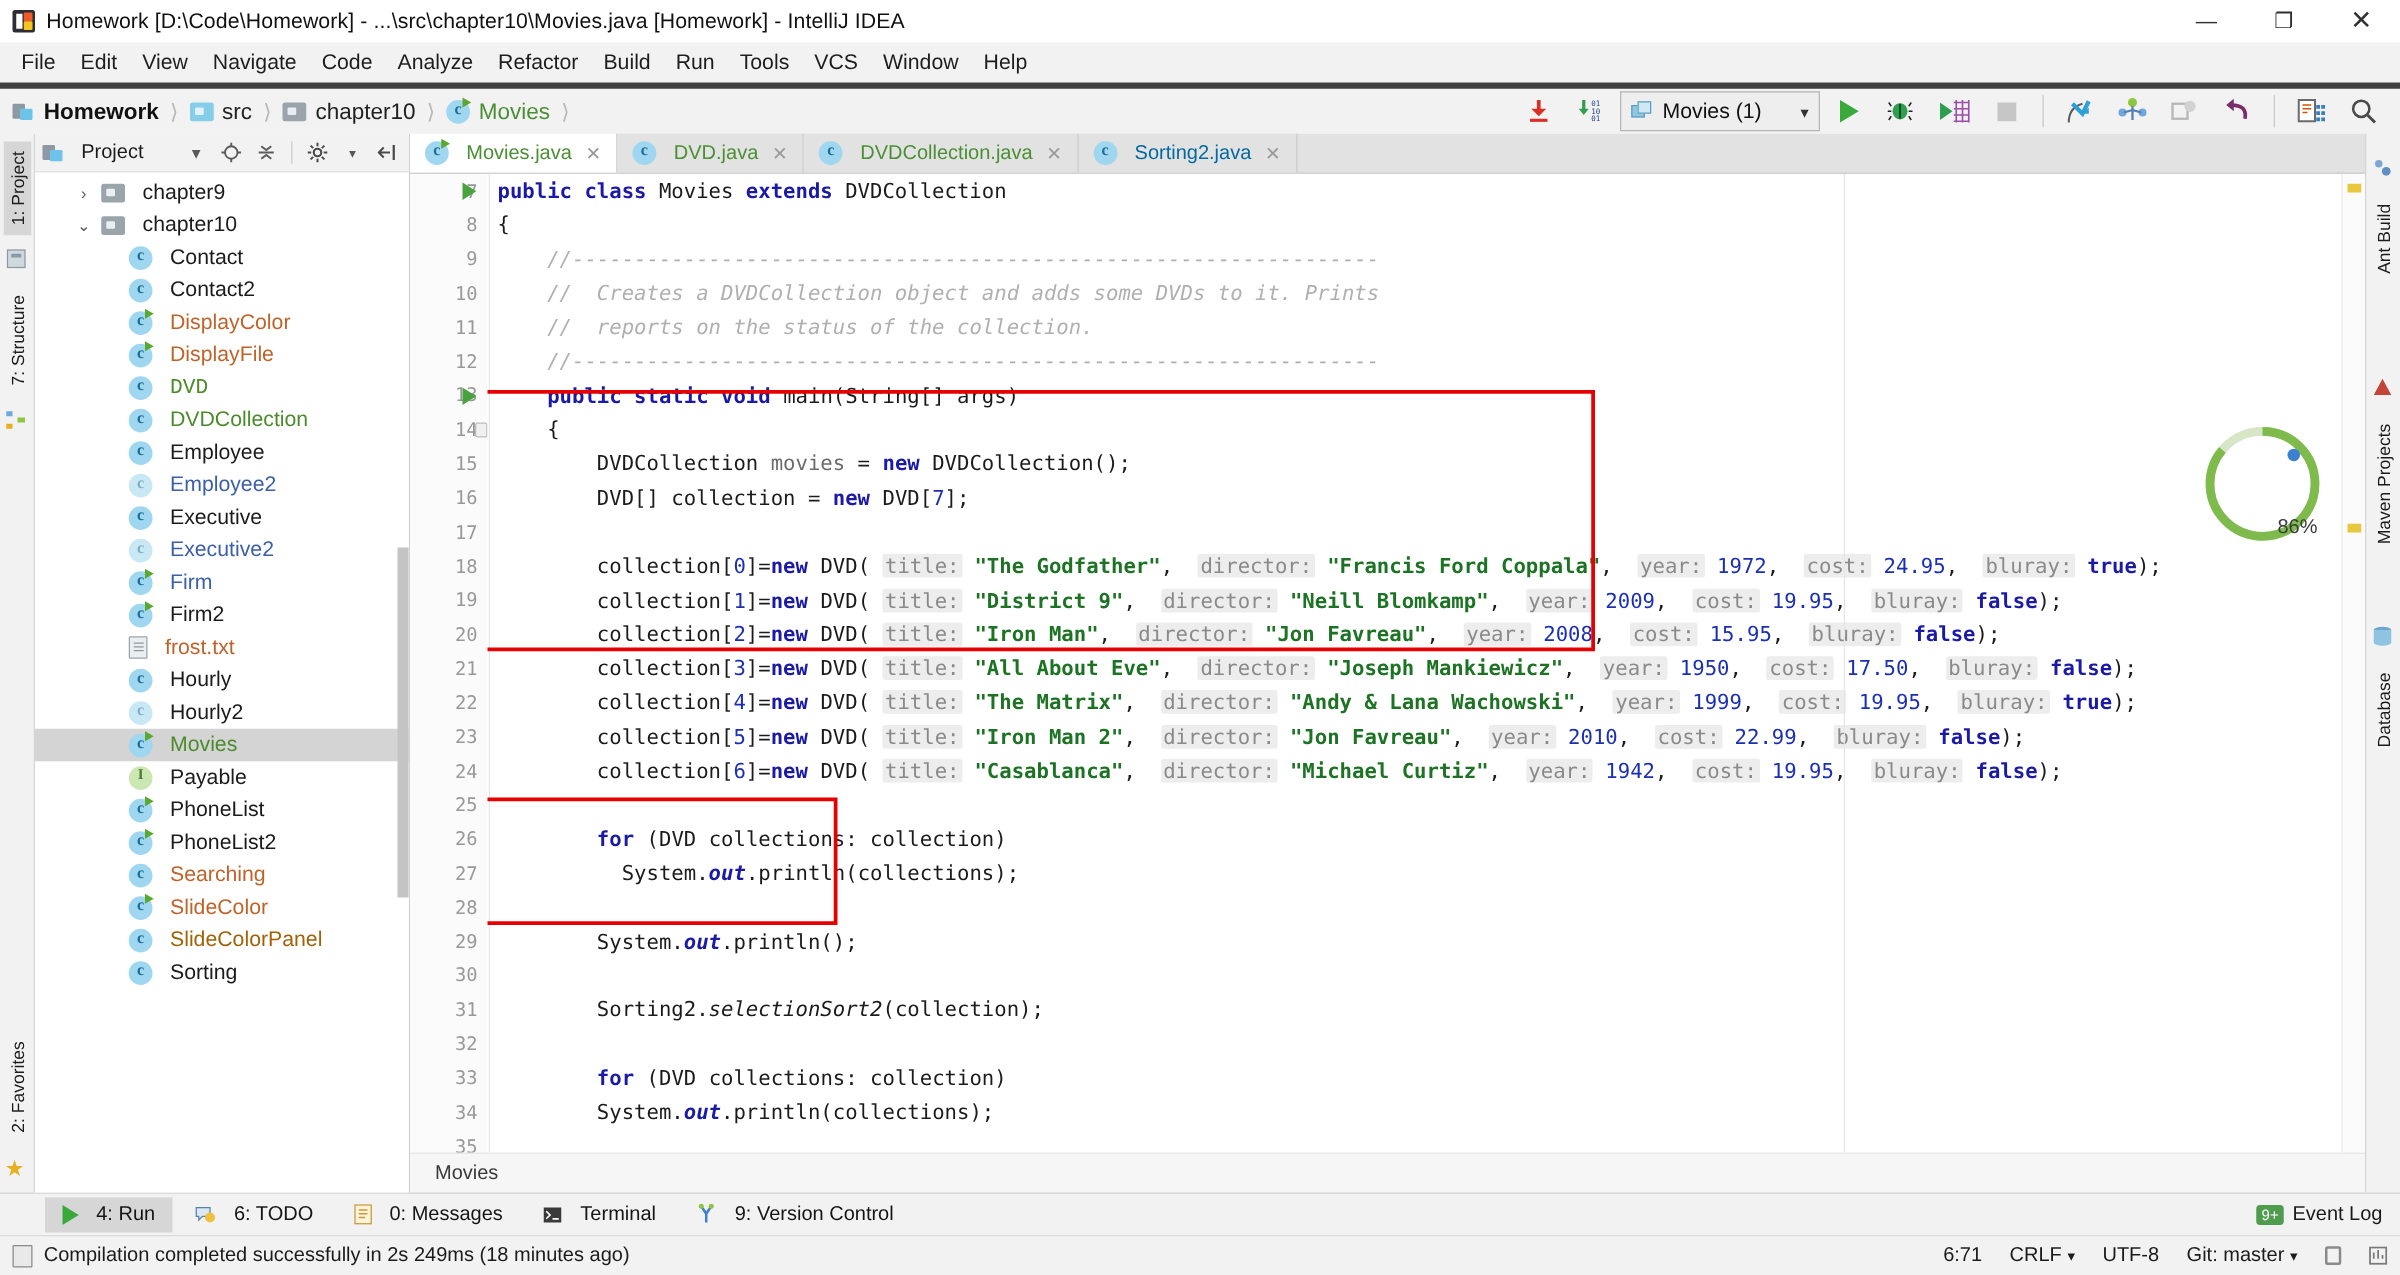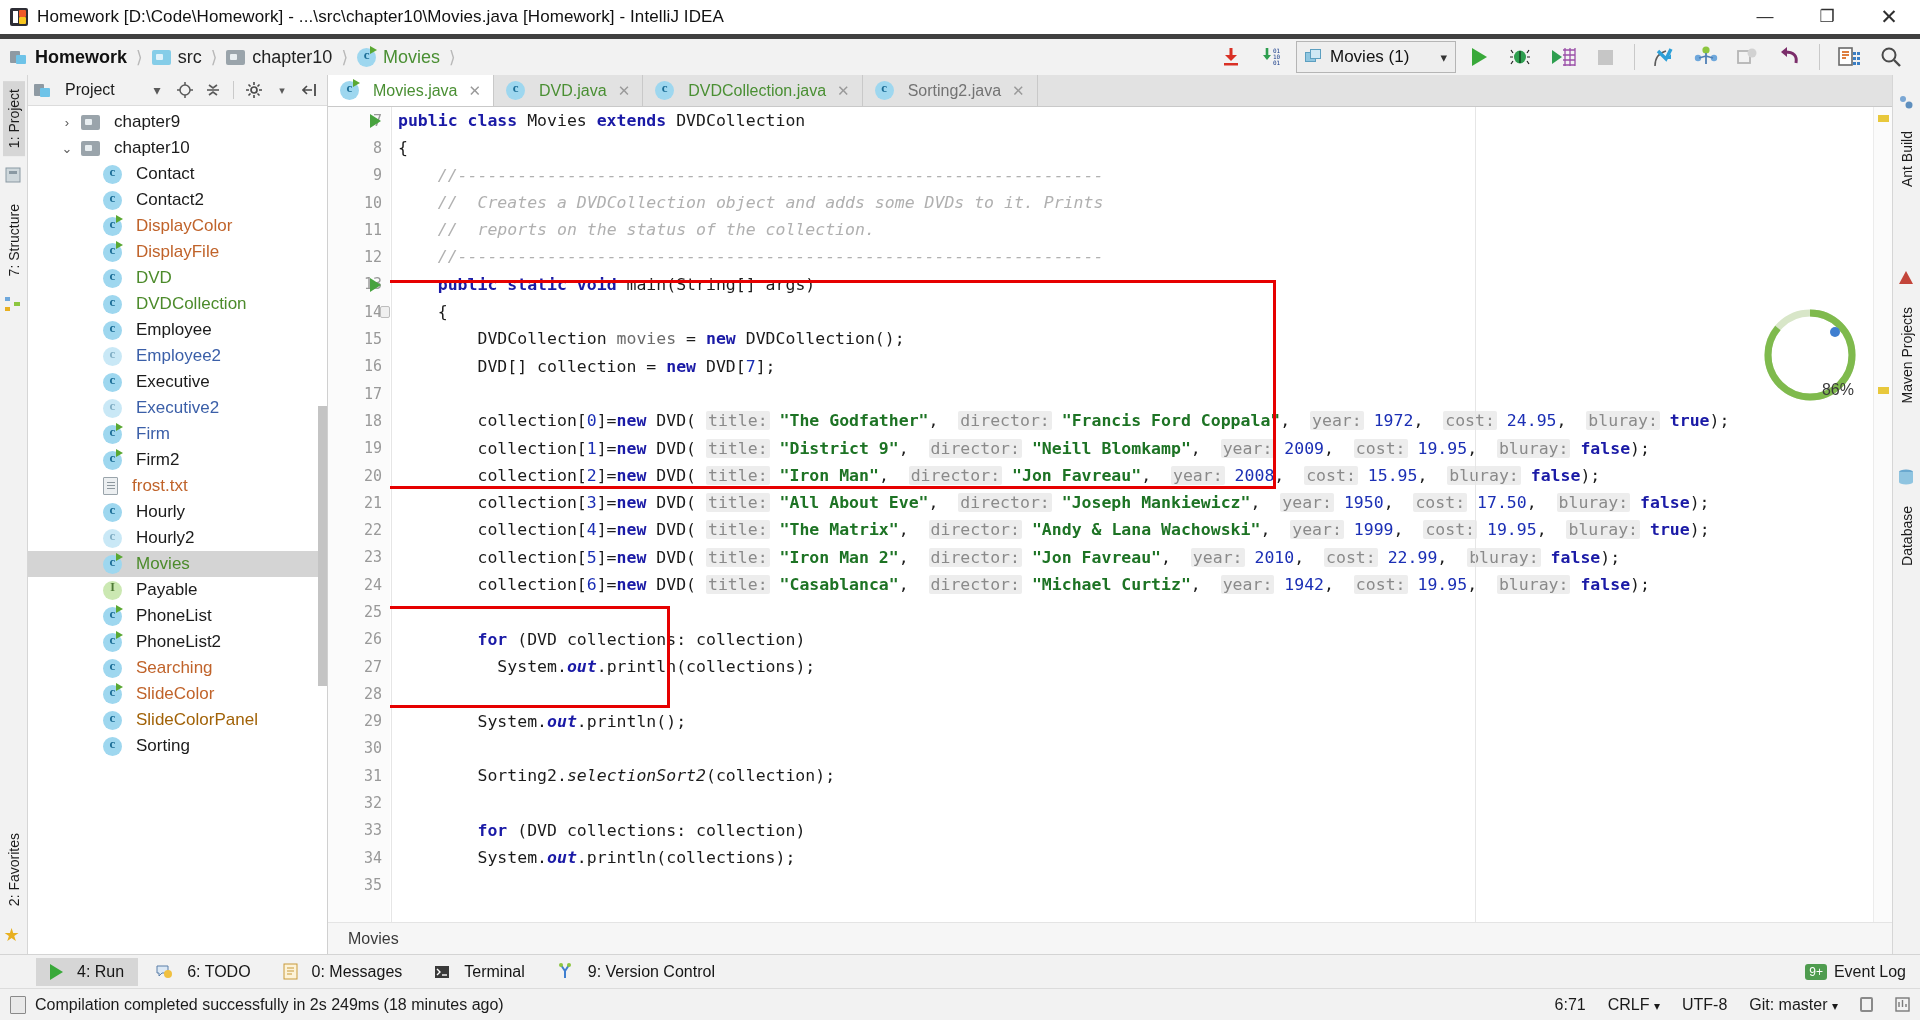--- a/index.html
+++ b/index.html
@@ -93,21 +93,21 @@
   .c-blue{color:#3b5fa8;} .c-tan{color:#a16207;}
   .projscroll { position:absolute; right:0; width:9px; background:#c4c4c4; border-radius:0;}
 
   
   .editorcol { flex:1; display:flex; flex-direction:column; min-width:0; background:#fff;}
   .tabbar { height:32px; background:#e2e2e2; display:flex; align-items:stretch; border-bottom:1px solid #c9c9c9;}
   .etab { display:flex; align-items:center; gap:7px; padding:0 12px; font-size:16px; border-right:1px solid #c9c9c9; background:#e2e2e2;}
   .etab.active { background:#ffffff; }
   .etab .x { color:#9a9a9a; font-size:15px; margin-left:4px;}
   .etab .lbl.green { color:#4a8f33; }
-  .etab .lbl.blue { color:#737373; }
+  .etab .lbl.blue { color:#0369a1; }
 
   .editorbody { flex:1; display:flex; min-height:0; position:relative; overflow:hidden;}
   .gutter { width:62px; background:#fbfbfb; border-right:0; flex:none; position:relative;}
   .gline { height:27.3px; display:flex; align-items:center; justify-content:flex-end; padding-right:8px; font-family:"DejaVu Sans Mono", monospace; font-size:15px; color:#999; }
   .runtri { position:absolute; left:42px; width:0;height:0;border-left:11px solid #48a33f;border-top:7px solid transparent;border-bottom:7px solid transparent;}
   .codearea { flex:1; position:relative; background:#ffffff; overflow:hidden; }
   .code { position:absolute; left:0; top:0; font-family:"DejaVu Sans Mono", monospace; font-size:16.5px; line-height:27.3px; white-space:pre; color:#1b1b1b;}
   .cl { height:27.3px; padding-left:8px; }
   .kw { color:#1a1aa6; font-weight:bold;}
   .str { color:#1d7324; font-weight:bold;}
@@ -163,20 +163,35 @@
         <span class="b4"></span>
     </div>
     <div class="titletext">Homework [D:\Code\Homework] - ...\src\chapter10\Movies.java [Homework] - IntelliJ IDEA</div>
     <div class="winbtns">
       <div class="winbtn">—</div>
       <div class="winbtn">❐</div>
       <div class="winbtn close">✕</div>
     </div>
   </div>
 
+  <div class="menubar">
+    <div class="menuitem">File</div>
+    <div class="menuitem">Edit</div>
+    <div class="menuitem">View</div>
+    <div class="menuitem">Navigate</div>
+    <div class="menuitem">Code</div>
+    <div class="menuitem">Analyze</div>
+    <div class="menuitem">Refactor</div>
+    <div class="menuitem">Build</div>
+    <div class="menuitem">Run</div>
+    <div class="menuitem">Tools</div>
+    <div class="menuitem">VCS</div>
+    <div class="menuitem">Window</div>
+    <div class="menuitem">Help</div>
+  </div>
 
   <div class="navbar">
     <div class="crumb">
       <span class="ico ico-proj">
           <i class="a"></i>
           <i class="b"></i>
         </span>
       <span class="crumb-label bold">Homework</span>
       <span class="sep">⟩</span>
       <span class="ico ico-folder blue"></span>
@@ -373,21 +388,21 @@
           <div class="trow" style="padding-left: 54px;">
             <span class="arr"></span>
             <span class="ico ico-class runnable"></span>
             <span class="tlabel c-orange">DisplayColor</span>
           </div>
           <div class="trow" style="padding-left: 54px;">
             <span class="arr"></span>
             <span class="ico ico-class runnable"></span>
             <span class="tlabel c-orange">DisplayFile</span>
           </div>
-          <div class="trow" style="padding-left: 54px;">
+          <div class="trow" style="padding-left: 54px; font-family: Liberation Mono, monospace;">
             <span class="arr"></span>
             <span class="ico ico-class"></span>
             <span class="tlabel c-green">DVD</span>
           </div>
           <div class="trow" style="padding-left: 54px;">
             <span class="arr"></span>
             <span class="ico ico-class"></span>
             <span class="tlabel c-green">DVDCollection</span>
           </div>
           <div class="trow" style="padding-left: 54px;">

